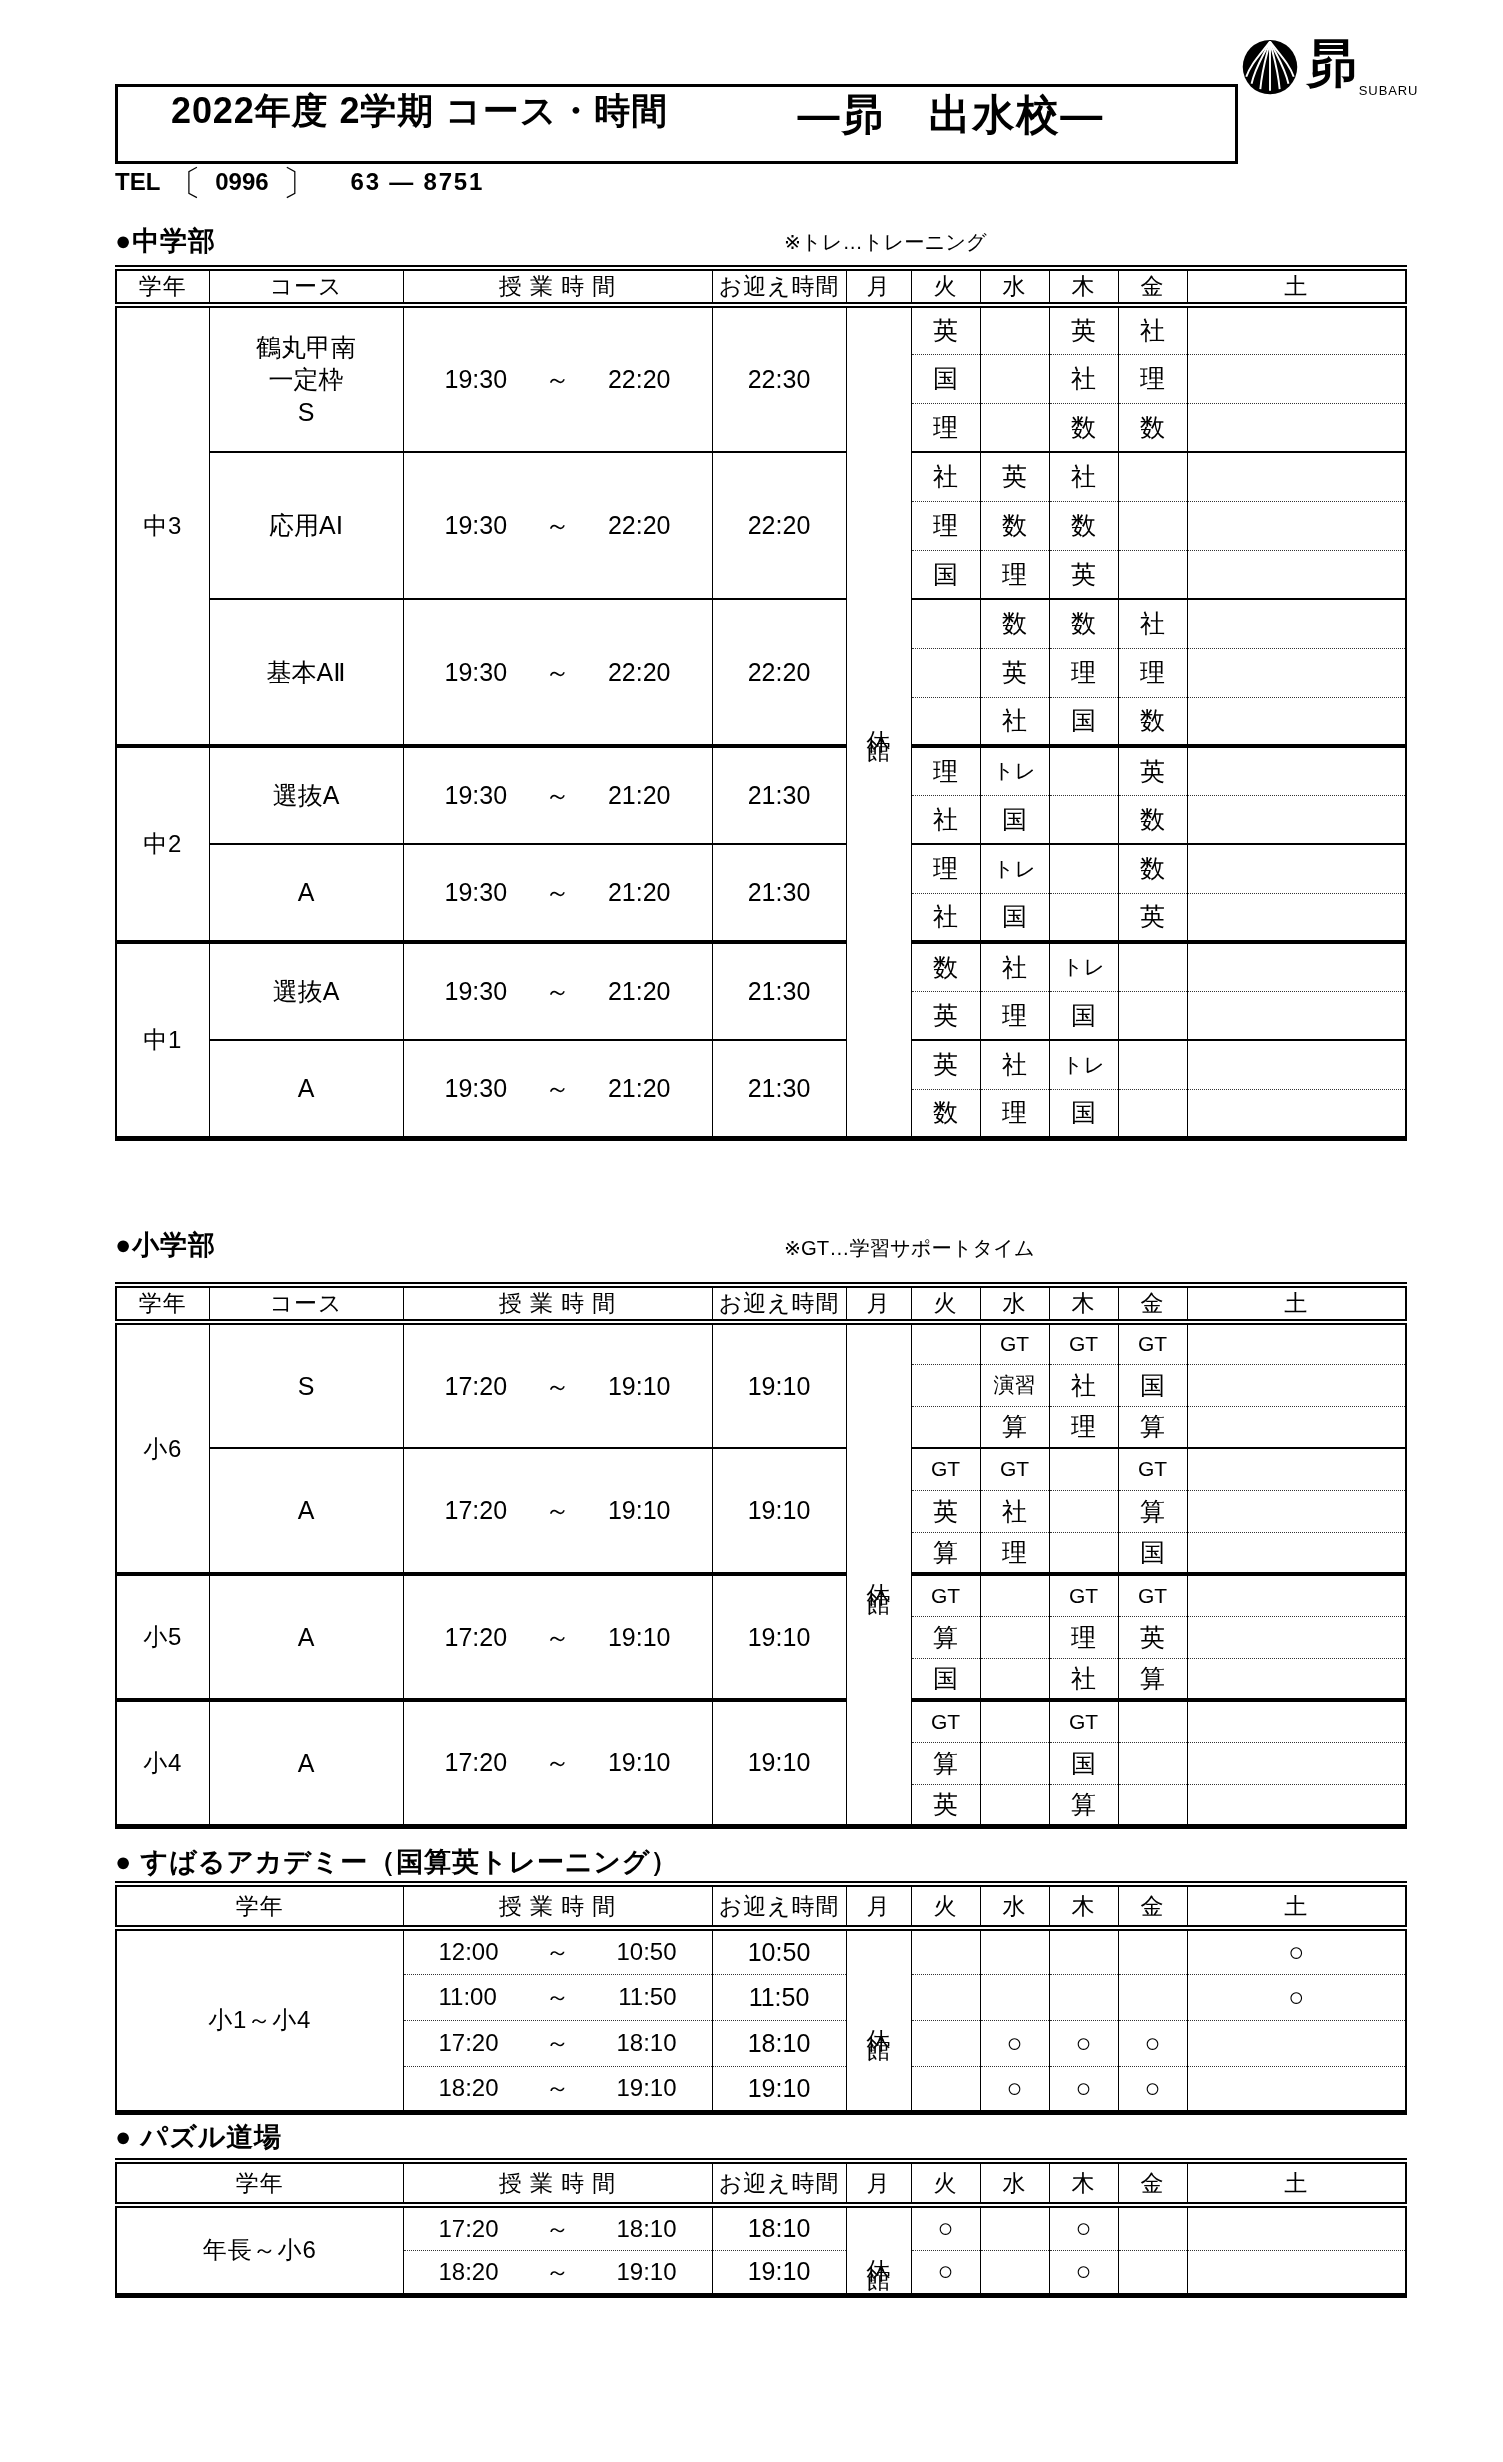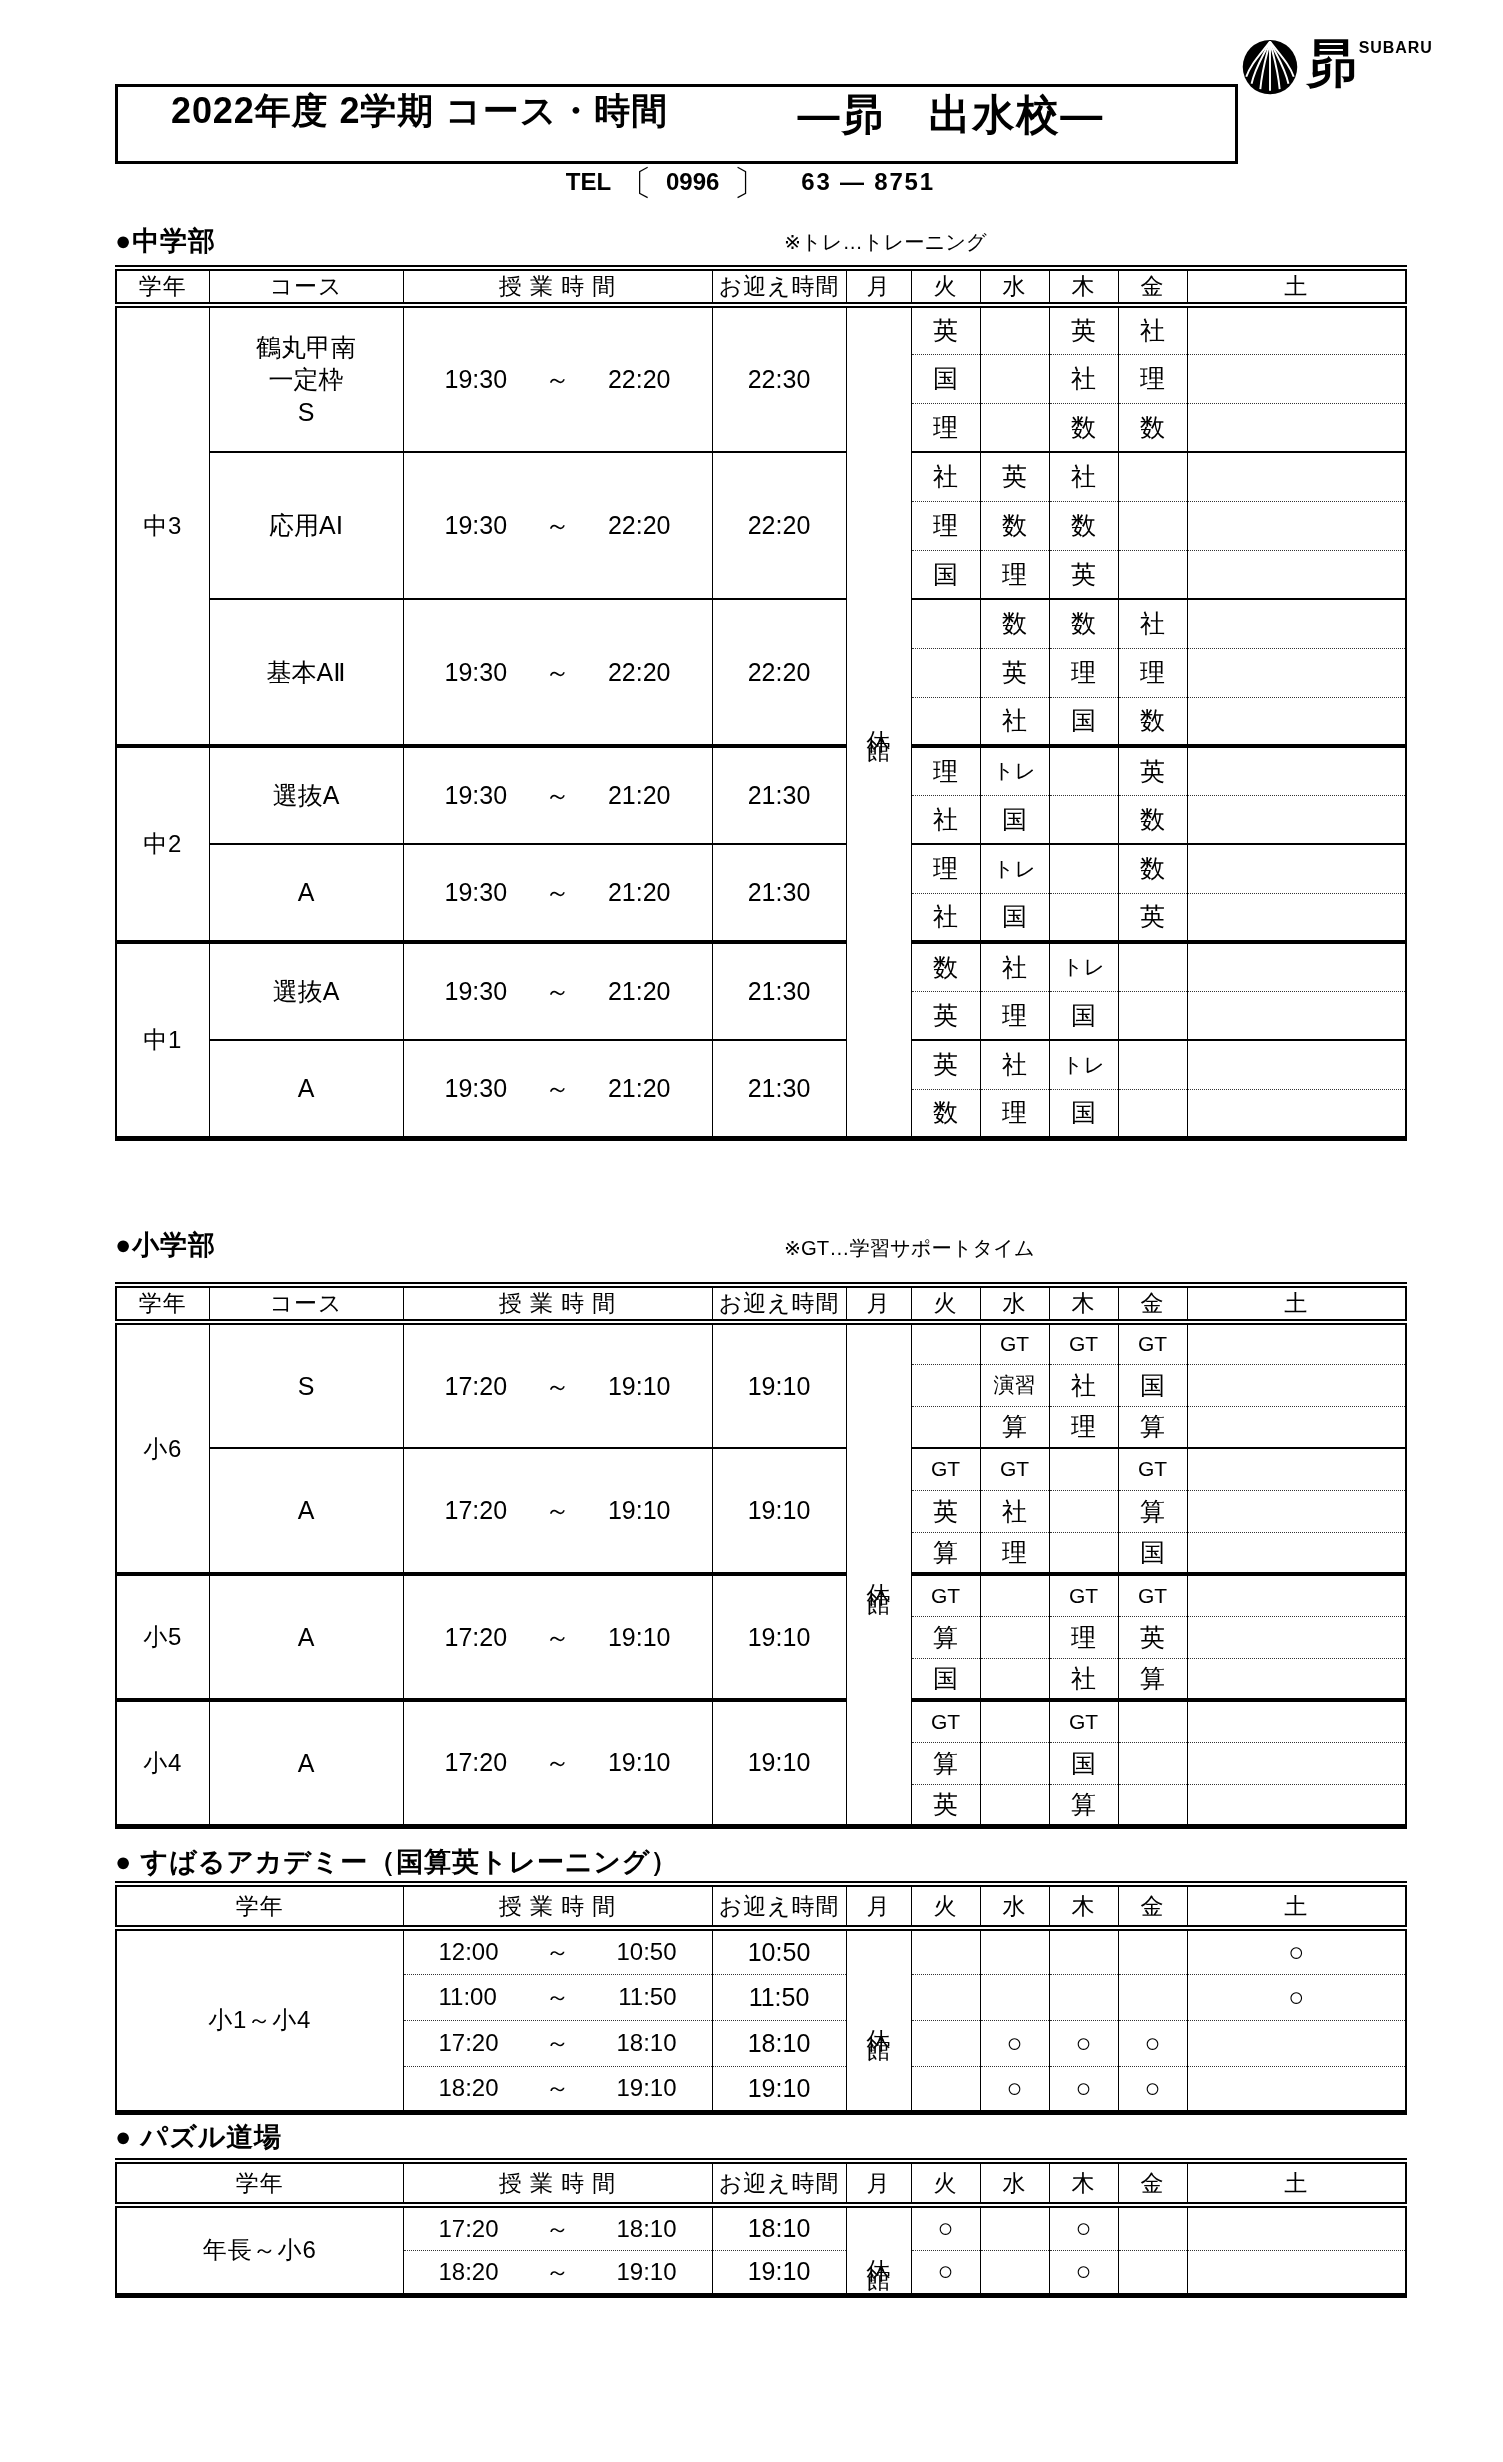--- a/index.html
+++ b/index.html
@@ -3,32 +3,32 @@
 <meta charset="utf-8">
 <style>
   html,body{margin:0;padding:0;}
   body{
     width:1503px;height:2462px;position:relative;background:#fff;color:#000;
     font-family:"Liberation Sans","DejaVu Sans",sans-serif;overflow:hidden;
   }
   
   .logo{position:absolute;left:1241px;top:39px;display:flex;align-items:flex-start;}
   .logo-kanji{font-size:51px;font-weight:bold;line-height:1;margin-left:7px;font-family:"Liberation Serif","DejaVu Serif",serif;}
-  .logo-sub{font-size:16px;font-weight:bold;margin-left:1.8px;letter-spacing:0.9px;}
+  .logo-sub{font-size:13px;font-weight:normal;margin-top:44px;margin-left:1.8px;letter-spacing:0.9px;}
   
   .title-box{
     position:absolute;left:115px;top:84px;width:1123px;height:80px;border:3.5px solid #000;
     box-sizing:border-box;display:flex;align-items:flex-start;justify-content:space-between;
     padding:0 131px 0 53px;
   }
   .title-left{font-size:36px;font-weight:bold;letter-spacing:0.9px;}
   .title-right{font-size:42px;font-weight:bold;letter-spacing:1.8px;}
   .tel{
     position:absolute;left:115px;top:168px;width:1283px;box-sizing:border-box;
-    text-align:center;font-size:24px;font-weight:bold;padding-right:12.4px;
+    text-align:left;font-size:24px;font-weight:bold;padding-right:12.4px;
   }
   .tel .bracket{font-size:35px;font-weight:normal;vertical-align:-5.3px;line-height:0;}
   .tel .area{margin:0 7px;}
   .tel .num{margin-left:26.5px;letter-spacing:1.8px;}
   
   .section-label{position:absolute;left:115px;font-size:27px;font-weight:bold;letter-spacing:0.9px;}
   .section-note{position:absolute;left:784px;font-size:20.3px;}
   
   .sched{
     position:absolute;left:115px;border-collapse:collapse;table-layout:fixed;

